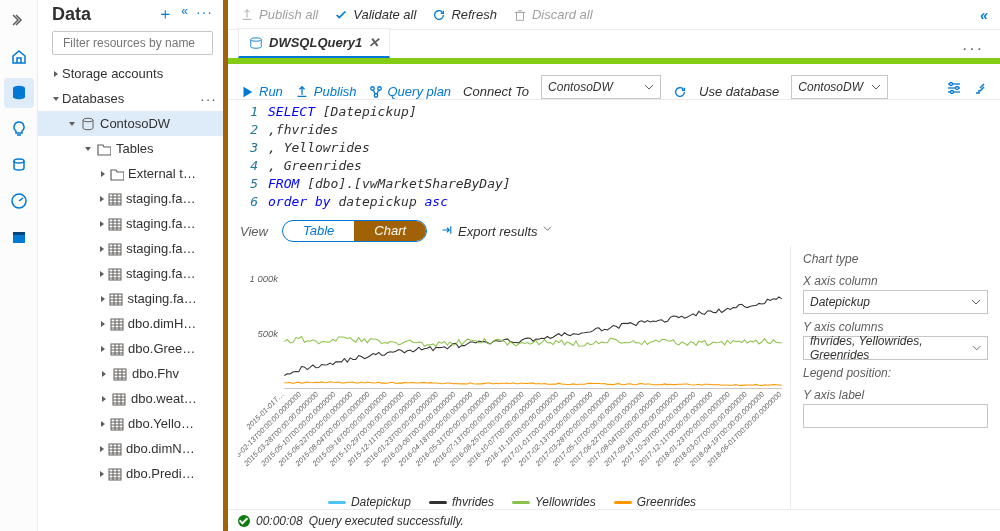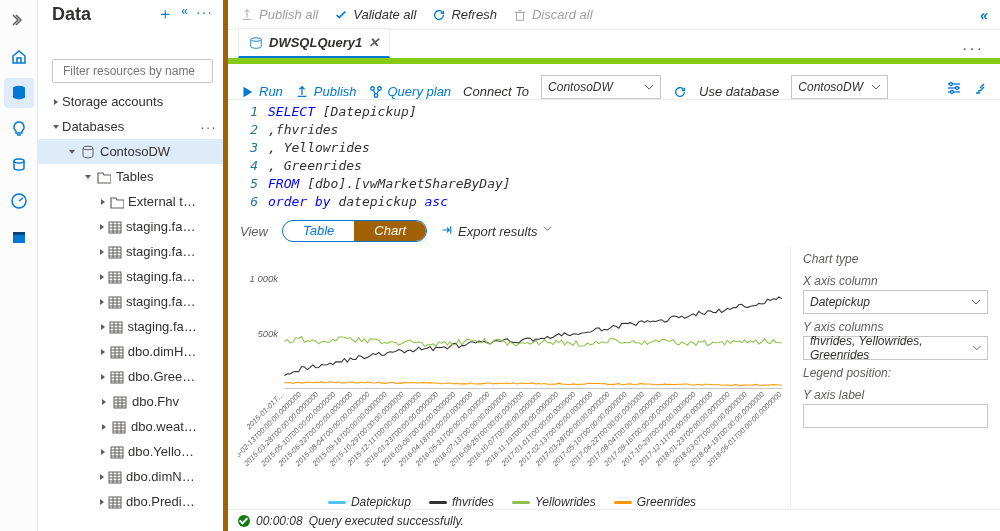--- a/index.html
+++ b/index.html
@@ -7,21 +7,21 @@
   .root { display: flex; height: 100%; }
   .nav-rail { width: 38px; background: #fcfcfc; border-right: 1px solid #edebe9; display: flex; flex-direction: column; align-items: center; padding-top: 6px; gap: 6px; }
   .nav-rail .rail-item { width: 30px; height: 30px; display: flex; align-items:center; justify-content:center; border-radius:4px; color:#0078d4; cursor:pointer; }
   .nav-rail .rail-item.sel { background:#deecf9; }
   .nav-rail svg { width:18px; height:18px; }
   .panel { width: 190px; border-right: 5px solid #a16207; display:flex; flex-direction:column; }
   .panel-header { display:flex; align-items:center; justify-content:space-between; padding:4px 10px 4px 14px; }
   .panel-header h2 { font-size:18px; font-weight:600; }
   .panel-header .hdr-actions { display:flex; gap:8px; color:#0078d4; }
   .search-wrap { padding:2px 10px 6px 14px; }
-  .search-box { display:flex; align-items:center; border:1px solid #c8c6c4; border-radius:2px; padding:2px 6px; height:24px; color:#605e5c;margin-top:28px; }
+  .search-box { display:flex; align-items:center; border:1px solid #c8c6c4; border-radius:2px; padding:2px 6px; height:24px; color:#605e5c; }
   .search-box input { border:none; outline:none; font-size:12px; flex:1; background:transparent; }
   .search-box svg { width:12px; height:12px; margin-right:4px; }
   .tree { flex:1; overflow:hidden; font-size:13px; }
   .tree-row { display:flex; align-items:center; height:25px; padding-right:6px; cursor:pointer; }
   .tree-row.sel { background:#deecf9; }
   .twisty { width:12px; display:inline-flex; justify-content:center; color:#605e5c; font-size:10px; }
   .twisty svg { width:8px; height:8px; }
   .node-ico { width:16px; height:16px; display:inline-flex; align-items:center; justify-content:center; margin:0 4px 0 2px; color:#605e5c; }
   .node-ico svg { width:14px; height:14px; }
   .tree-label { white-space:nowrap; overflow:hidden; text-overflow:ellipsis; }

